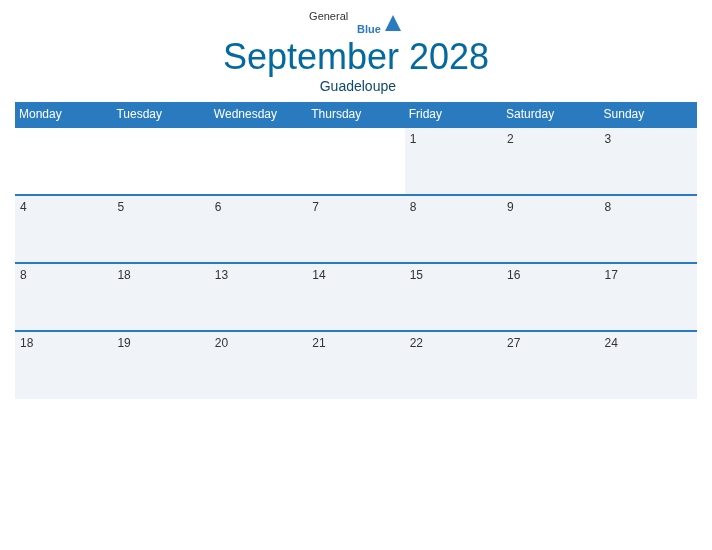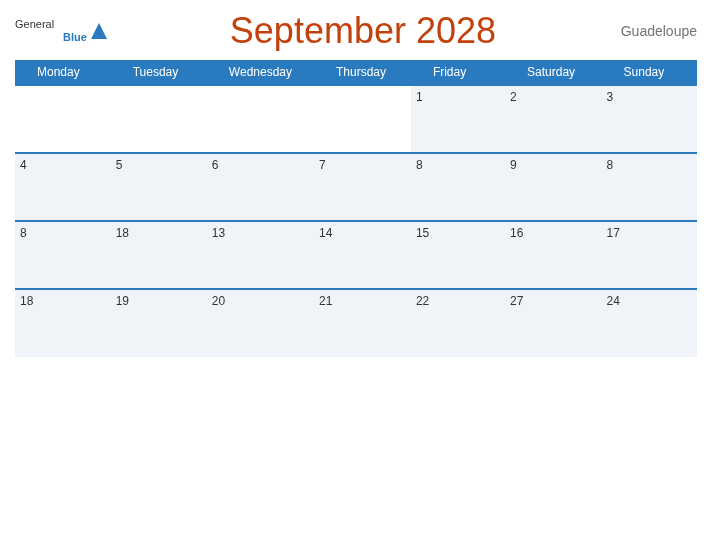--- a/index.html
+++ b/index.html
@@ -14,20 +14,21 @@
       width: 712px;
       height: 550px;
       background: #fff;
       padding: 10px 15px;
     }
     .header {
       display: flex;
       align-items: center;
       justify-content: flex-start;
       margin-bottom: 8px;
+      flex-direction: column;
     }
     .logo {
       display: flex;
       align-items: center;
       font-size: 11px;
       color: #333;
       line-height: 1.2;
     }
     .logo-text {
       display: flex;
@@ -43,41 +44,41 @@
       font-weight: bold;
       margin-left: 48px;
     }
     .logo-icon {
       width: 20px;
       height: 20px;
       margin-left: 2px;
     }
     .title {
       font-size: 36px;
-      color: #c2410c;
+      color: #0369a1;
       font-weight: normal;
       text-align: center;
       flex: 1;
     }
     .country {
       font-size: 14px;
-      color: #737373;
+      color: #0c4a6e;
       text-align: right;
       min-width: 80px;
     }
     .calendar-table {
       width: 100%;
       border-collapse: collapse;
     }
     .calendar-table thead tr {
       background: #2a7abf;
       color: #fff;
     }
     .calendar-table thead th {
-      padding: 5px 22px;
+      padding: 5px 4px;
       font-size: 12px;
       font-weight: normal;
       text-align: left;
       border: none;
     }
     .calendar-table tbody tr {
       background: #f0f4f8;
       border-top: 2px solid #2a7abf;
     }
     .calendar-table tbody td {

